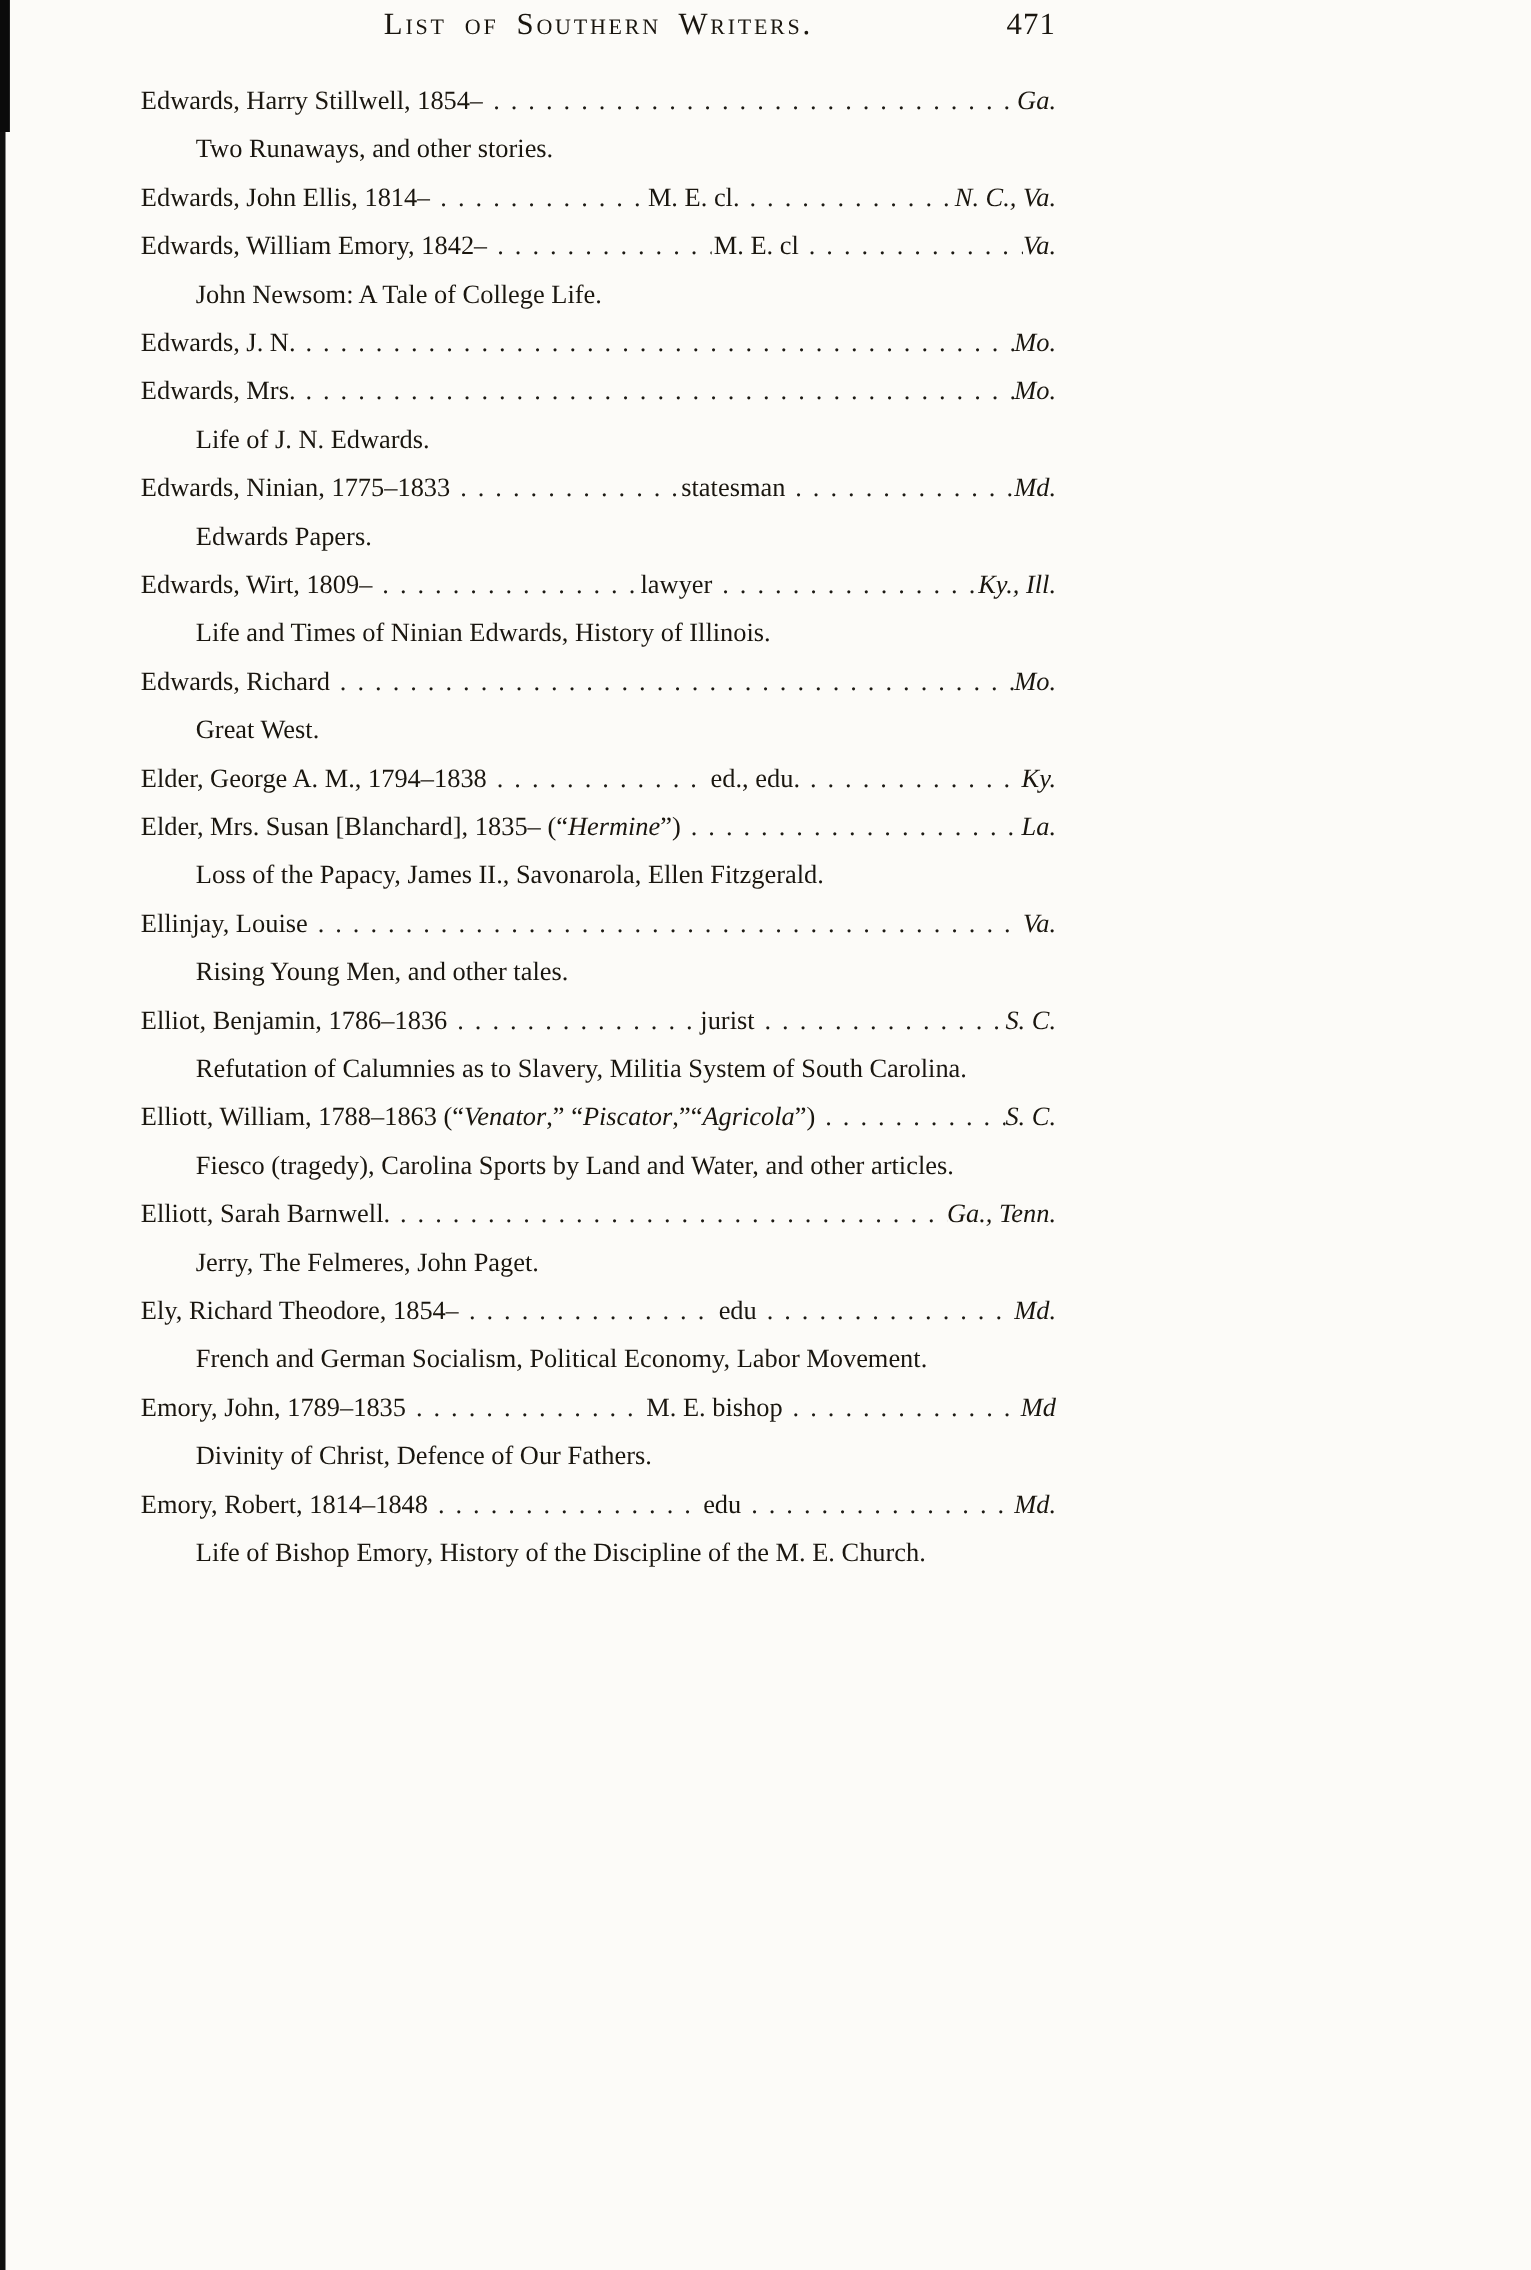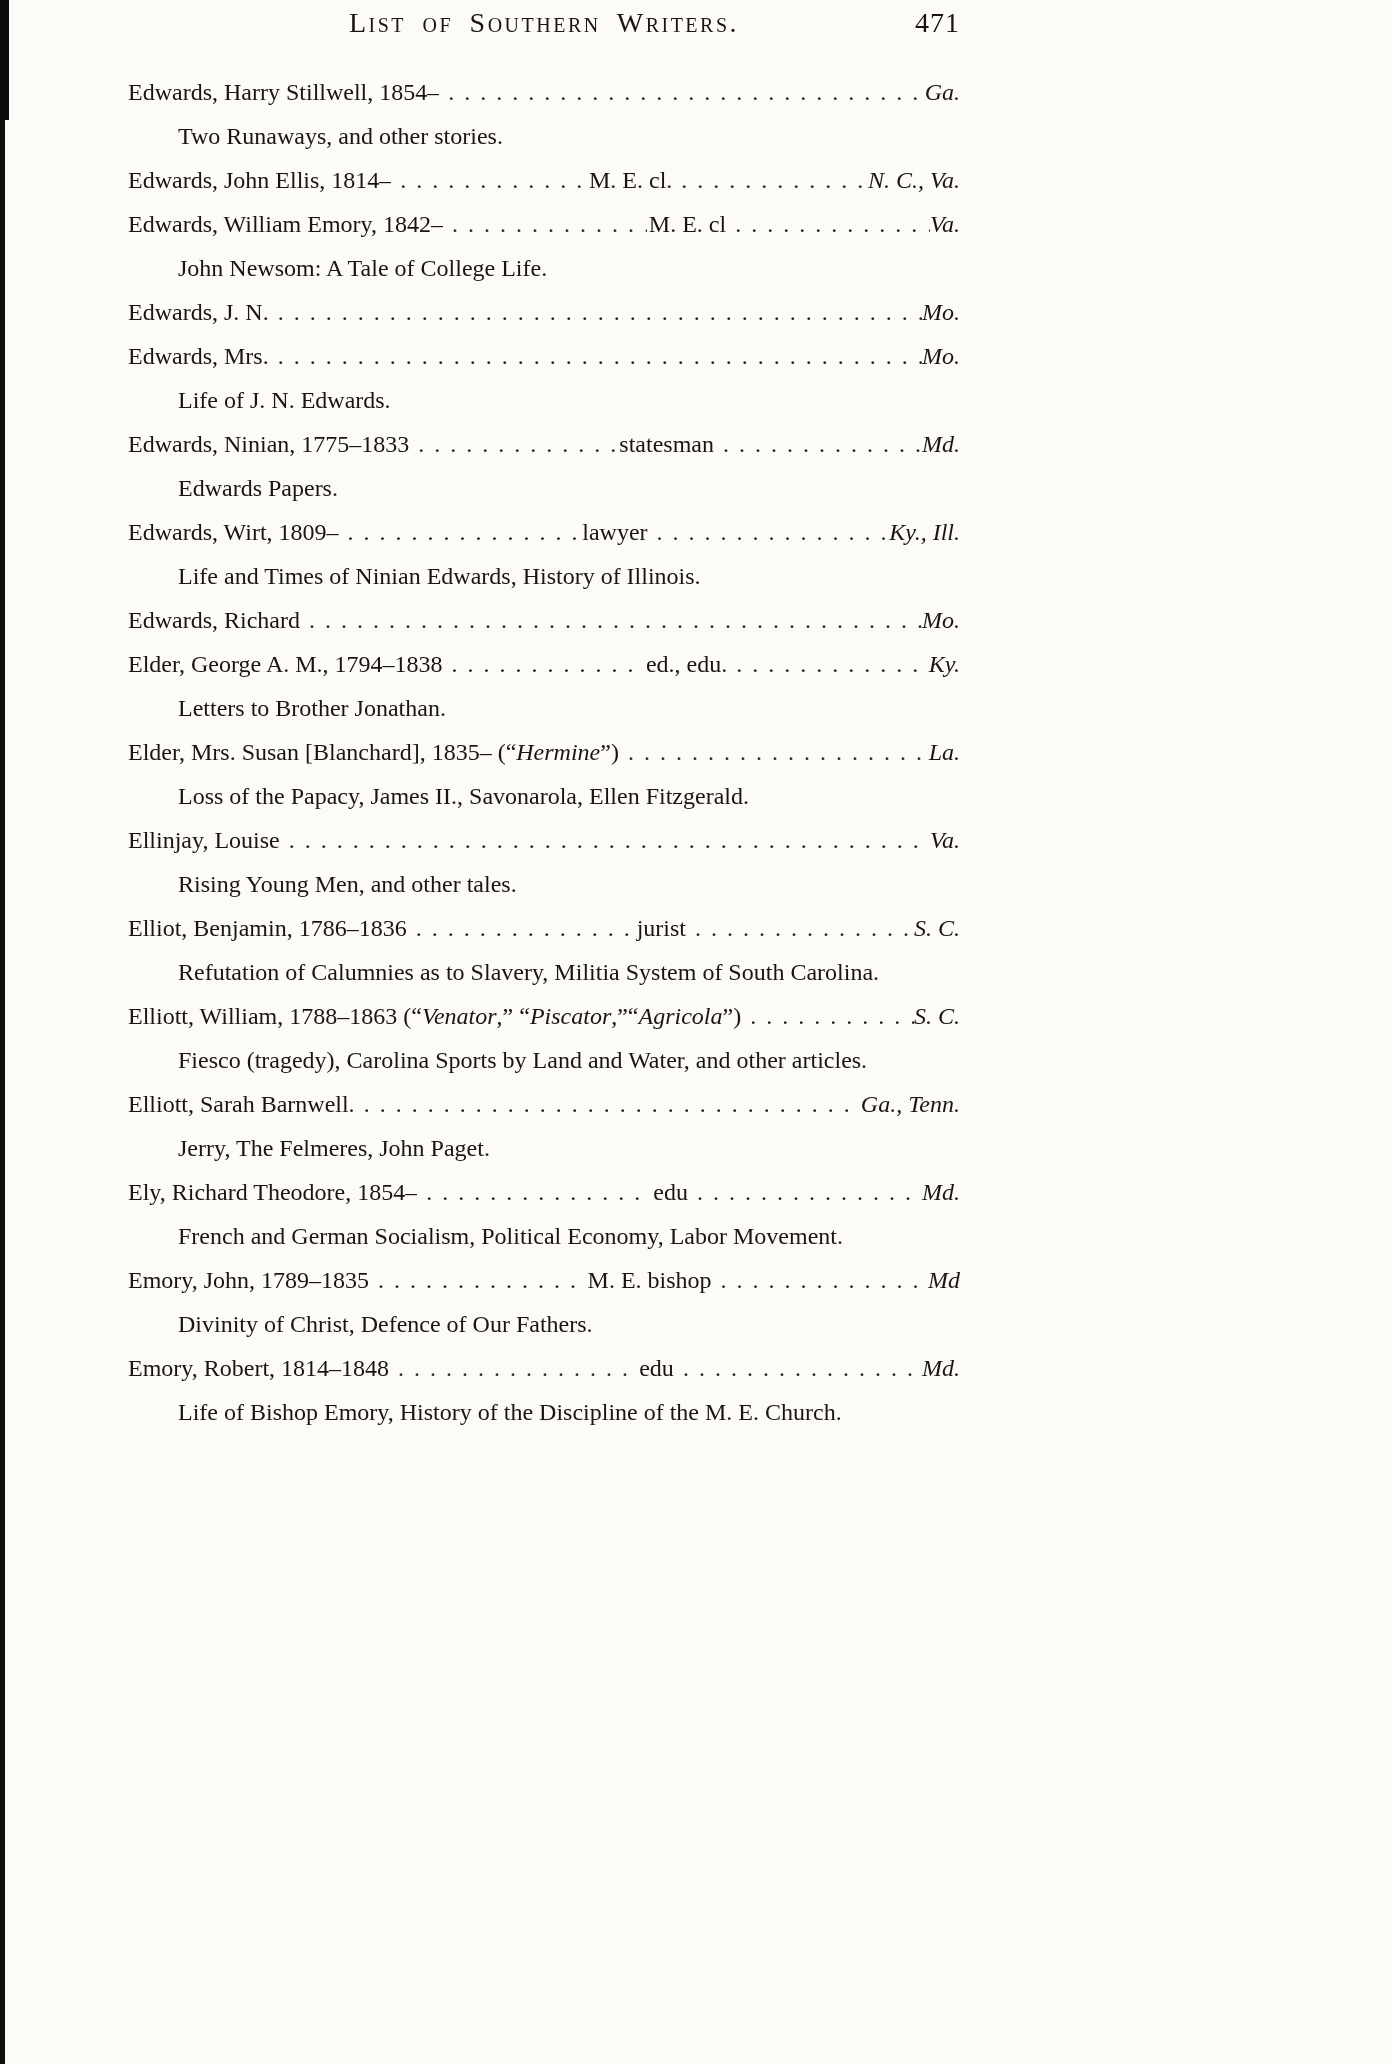--- a/index.html
+++ b/index.html
@@ -178,31 +178,31 @@
     <p class="works">Life and Times of Ninian Edwards, History of Illinois.</p>
   </div>
 
   <div class="entry">
     <div class="entry-line">
       <span class="entry-name"><span>Edwards, Richard</span></span>
       <span class="leader">..........................................................................................</span>
 
       <span class="state">Mo.</span>
     </div>
+    <p class="works">Great West.</p>
   </div>
 
   <div class="entry">
     <div class="entry-line">
       <span class="entry-name"><span>Elder, George A. M., 1794–1838</span></span>
       <span class="leader">..........................................................................................</span>
       <span class="occupation">ed., edu.</span>
       <span class="leader">..........................................................................................</span>
       <span class="state">Ky.</span>
     </div>
-    <p class="works">Letters to Brother Jonathan.</p>
   </div>
 
   <div class="entry">
     <div class="entry-line">
       <span class="entry-name"><span>Elder, Mrs. Susan [Blanchard], 1835– (“</span><i>Hermine</i><span>”)</span></span>
       <span class="leader">..........................................................................................</span>
 
       <span class="state">La.</span>
     </div>
     <p class="works">Loss of the Papacy, James II., Savonarola, Ellen Fitzgerald.</p>

